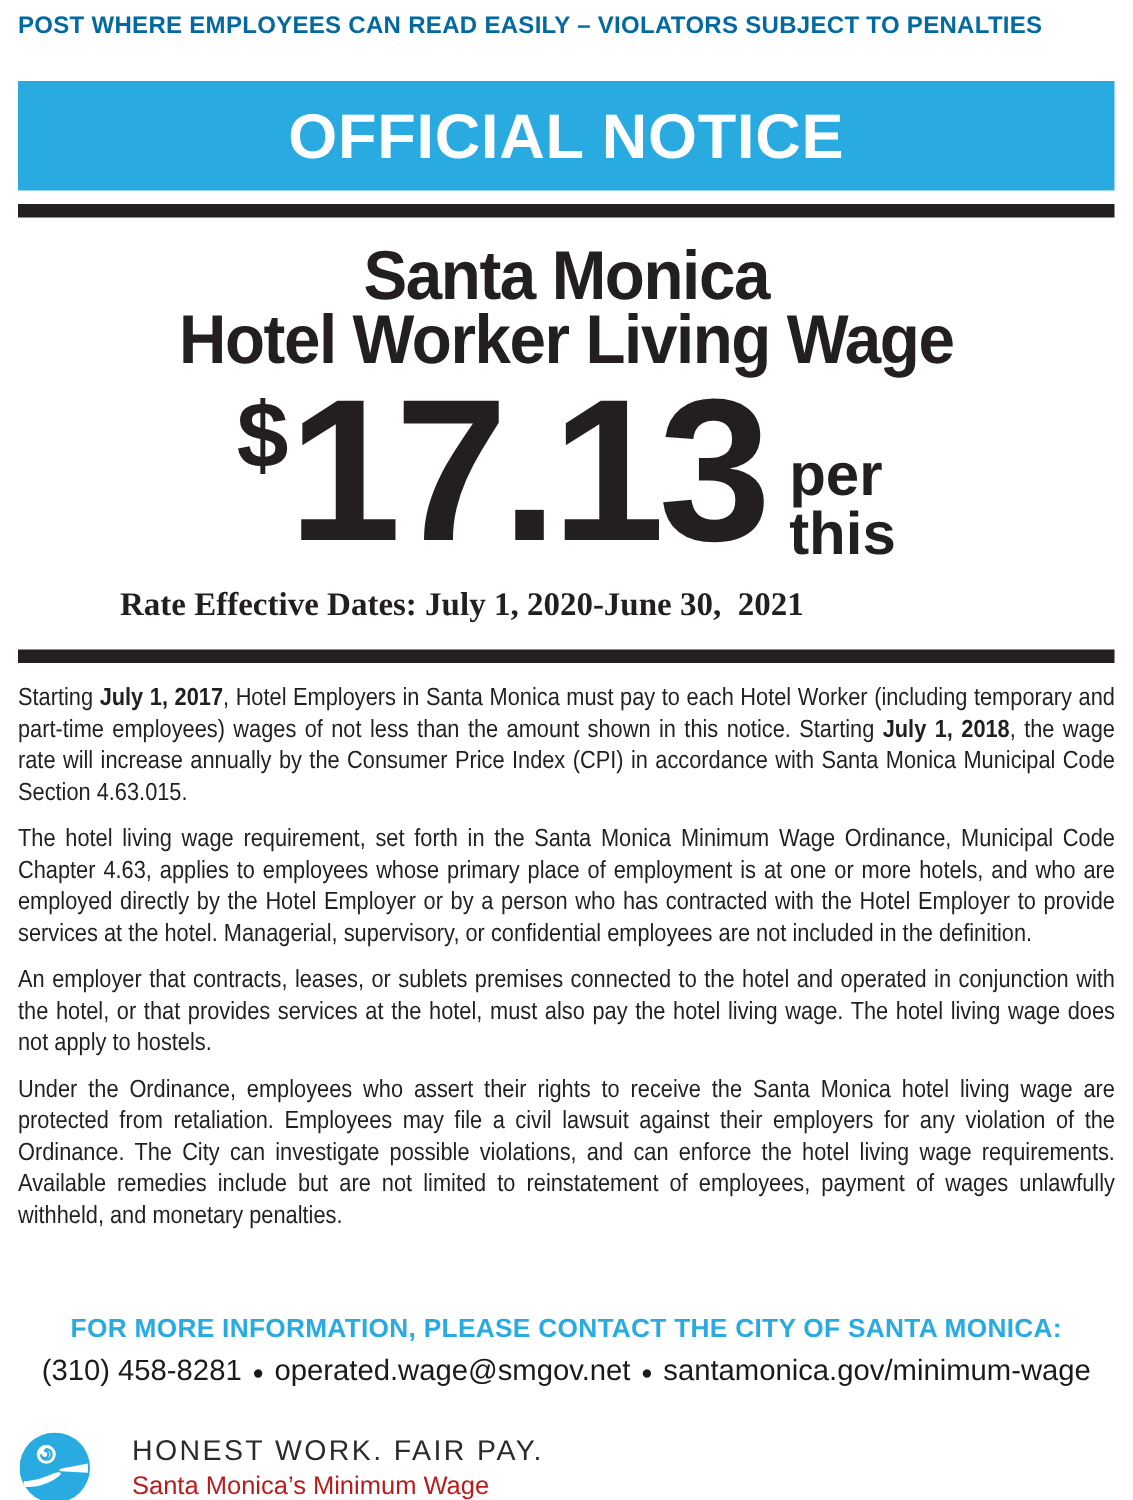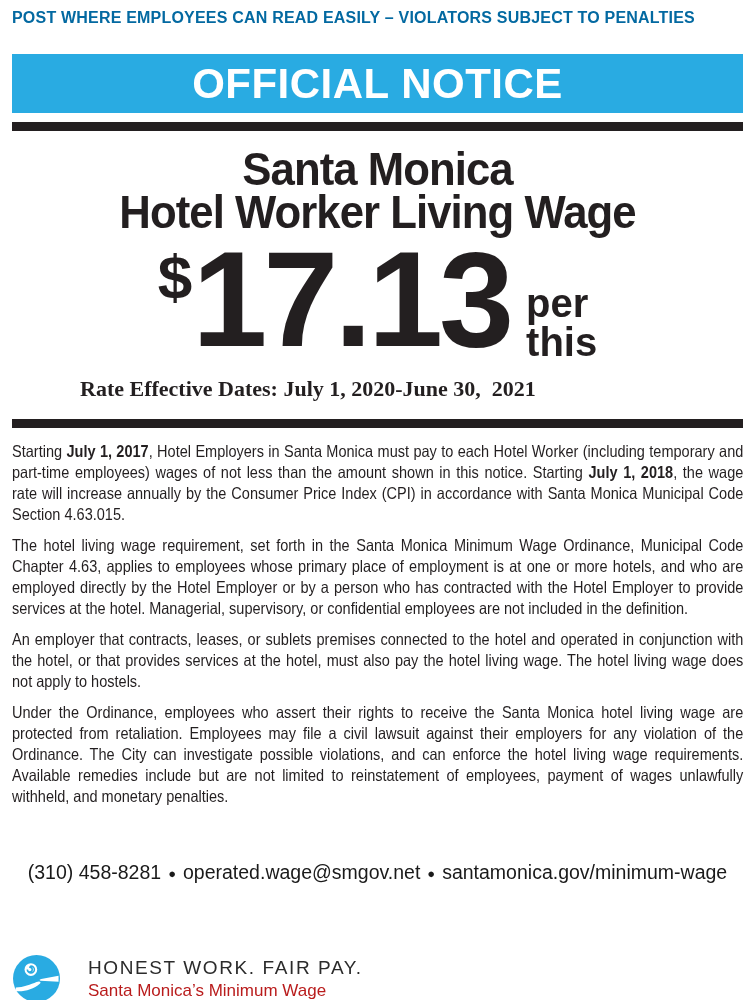--- a/index.html
+++ b/index.html
@@ -14,21 +14,21 @@
   .page { width: 755px; height: 1000px; position: relative; background: #fff; }
 
   .top-warning {
     margin: 9px 12px 0 12px;
     font-size: 16px; font-weight: 700; letter-spacing: 0.2px;
     color: #0369a1;
   }
 
   .banner {
     margin: 27px 12px 0 12px;
-    height: 59px;
+    height: 73px;
     background: #29ABE2;
     display: flex; align-items: center; justify-content: center;
   }
   .banner-title {
     color: #ffffff; font-weight: 700; font-size: 42px; letter-spacing: 0.5px;
   }
   .bar {
     margin: 9px 12px 0 12px;
     height: 9px; background: #231F20;
   }
@@ -144,20 +144,21 @@
   <div class="bar divider"></div>
 
   <div class="paragraphs">
       <p><span>Starting </span><span class="b">July 1, 2017</span><span>, Hotel Employers in Santa Monica must pay to each Hotel Worker (including temporary and part-time employees) wages of not less than the amount shown in this notice. Starting </span><span class="b">July 1, 2018</span><span>, the wage rate will increase annually by the Consumer Price Index (CPI) in accordance with Santa Monica Municipal Code Section 4.63.015.</span></p>
       <p><span>The hotel living wage requirement, set forth in the Santa Monica Minimum Wage Ordinance, Municipal Code Chapter 4.63, applies to employees whose primary place of employment is at one or more hotels, and who are employed directly by the Hotel Employer or by a person who has contracted with the Hotel Employer to provide services at the hotel. Managerial, supervisory, or confidential employees are not included in the definition.</span></p>
       <p><span>An employer that contracts, leases, or sublets premises connected to the hotel and operated in conjunction with the hotel, or that provides services at the hotel, must also pay the hotel living wage. The hotel living wage does not apply to hostels.</span></p>
       <p><span>Under the Ordinance, employees who assert their rights to receive the Santa Monica hotel living wage are protected from retaliation. Employees may file a civil lawsuit against their employers for any violation of the Ordinance. The City can investigate possible violations, and can enforce the hotel living wage requirements. Available remedies include but are not limited to reinstatement of employees, payment of wages unlawfully withheld, and monetary penalties.</span></p>
     </div>
 
   <div class="contact">
+    <div class="contact-heading">FOR MORE INFORMATION, PLEASE CONTACT THE CITY OF SANTA MONICA:</div>
     <div class="contact-info">
       <span>(310) 458-8281</span><span class="contact-sep">●</span><span>operated.wage@smgov.net</span><span class="contact-sep">●</span><span>santamonica.gov/minimum-wage</span>
     </div>
   </div>
 
   <div class="footer">
     <span class="footer-logo">
       <svg viewBox="0 0 100 100" width="47" height="47" aria-hidden="true">
         <circle cx="50" cy="50" r="50" fill="#29ABE2"></circle>
         <circle cx="38" cy="31" r="13.5" fill="#ffffff"></circle>

